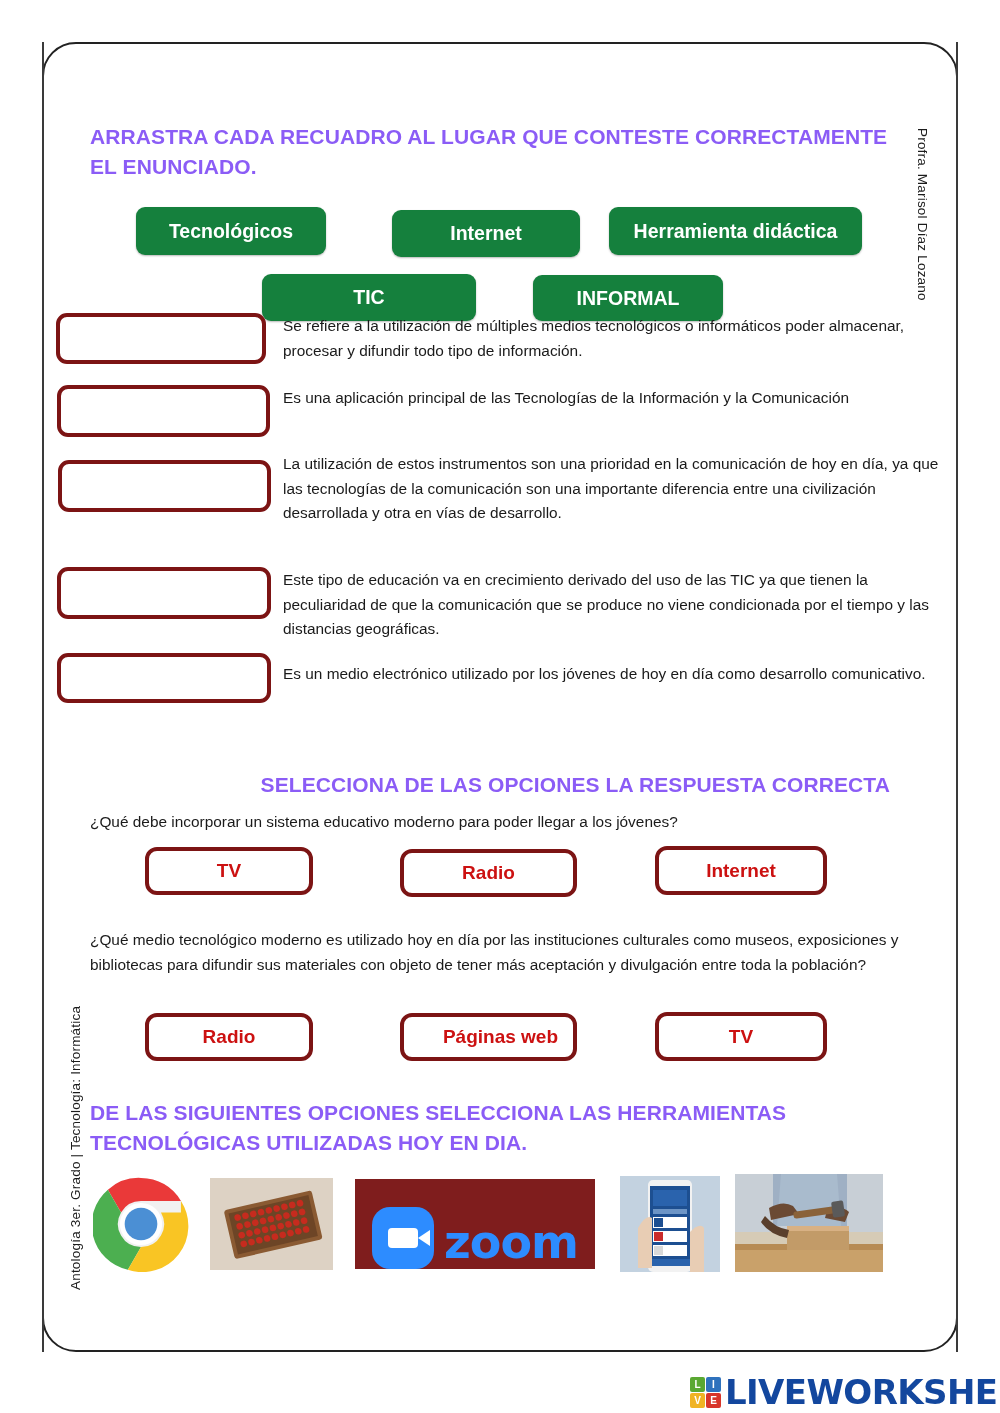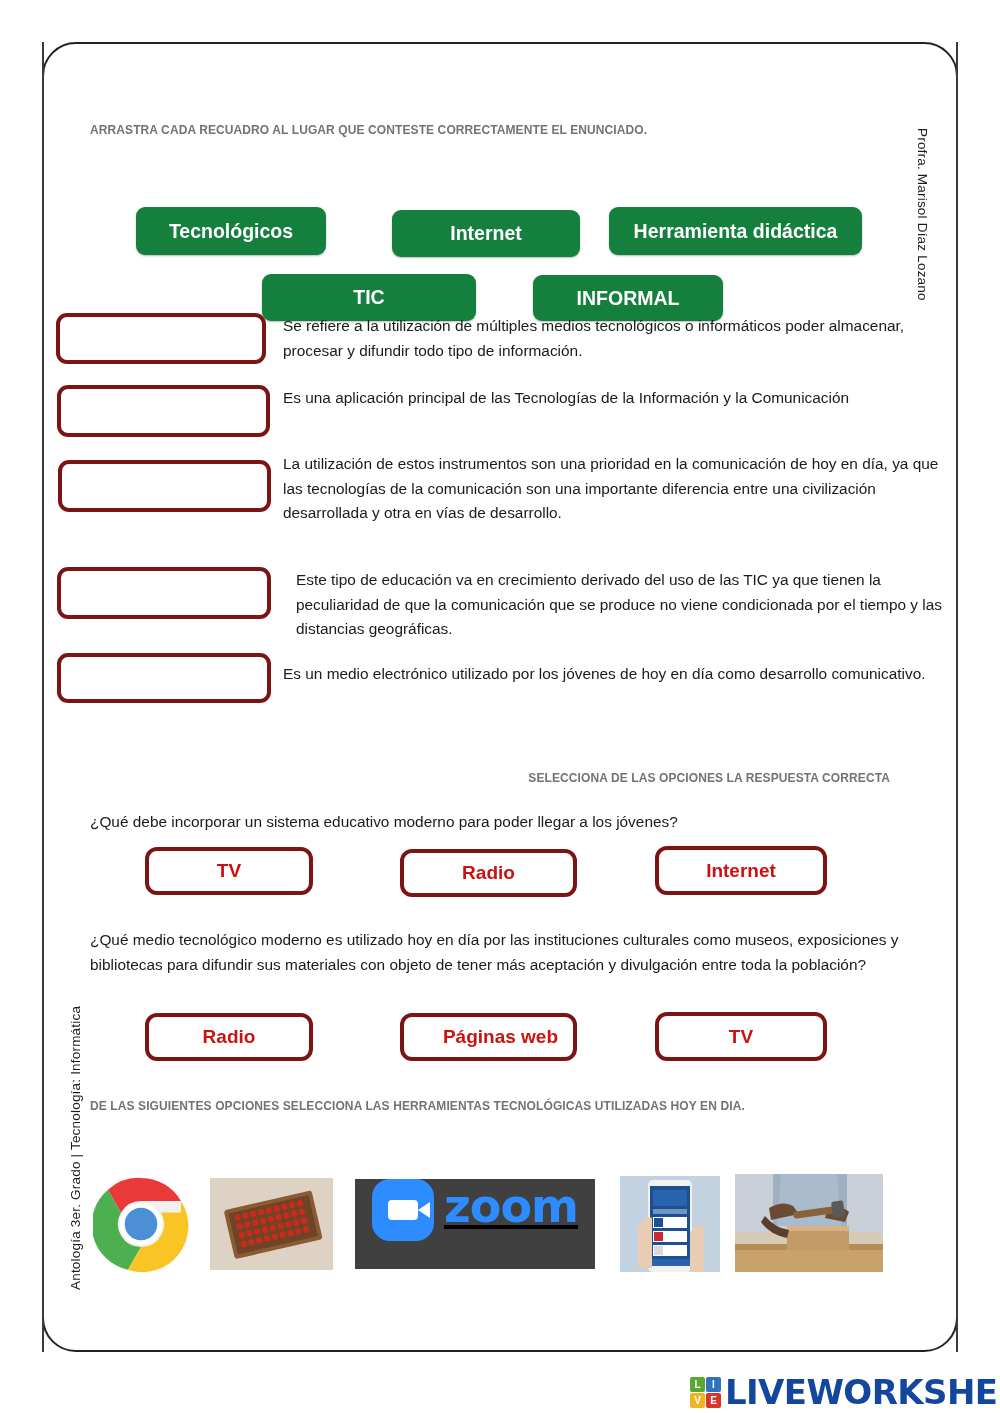--- a/index.html
+++ b/index.html
@@ -62,23 +62,23 @@
   
   #content {
     position: absolute;
     left: 0;
     top: 0;
     width: 1000px;
   }
 
   .h-instruction {
     position: absolute;
-    font-size: 12px;
-    font-weight: bold;
-    color: #737373;
+    font-size: 21px;
+    font-weight: bold;
+    color: #8b5cf6;
     letter-spacing: .1px;
     line-height: 1.42;
   }
 
   
   .chip {
     position: absolute;
     background: #15803d;
     color: #ffffff;
     border-radius: 9px;
@@ -137,26 +137,25 @@
 
   
   .pic {
     position: absolute;
     overflow: hidden;
     cursor: pointer;
     background: #fff;
   }
   
   .zoom-tile {
-    background: #404040;
-    display: flex;
-    align-items: flex-start;
+    background: #7f1d1d;
+    display: flex;
+    align-items: flex-end;
     justify-content: center;
     gap: 10px;
-    text-decoration: underline;
   }
   .zoom-cam {
     width: 62px; height: 62px;
     background: #2d8cff;
     border-radius: 18px;
     display: flex; align-items: center; justify-content: center;
   }
   .zoom-cam-inner {
     position: relative;
     width: 30px; height: 20px;
@@ -246,21 +245,21 @@
 
   <div class="dropbox" style="left:56px; top:313px; width:210px; height:51px;"></div>
   <div class="dropbox" style="left:57px; top:385px; width:213px; height:52px;"></div>
   <div class="dropbox" style="left:58px; top:460px; width:213px; height:52px;"></div>
   <div class="dropbox" style="left:57px; top:567px; width:214px; height:52px;"></div>
   <div class="dropbox" style="left:57px; top:653px; width:214px; height:50px;"></div>
 
   <div class="statement" style="left:283px; top:314px; width:655px;">Se refiere a la utilización de múltiples medios tecnológicos o informáticos poder almacenar, procesar y difundir todo tipo de información.</div>
   <div class="statement" style="left:283px; top:386px; width:600px;">Es una aplicación principal de las Tecnologías de la Información y la Comunicación</div>
   <div class="statement" style="left:283px; top:452px; width:665px;">La utilización de estos instrumentos son una prioridad en la comunicación de hoy en día, ya que las tecnologías de la comunicación son una importante diferencia entre una civilización desarrollada y otra en vías de desarrollo.</div>
-  <div class="statement" style="left:283px; top:568px; width:672px;margin-left:13px;">Este tipo de educación va en crecimiento derivado del uso de las TIC ya que tienen la peculiaridad de que la comunicación que se produce no viene condicionada por el tiempo y las distancias geográficas.</div>
+  <div class="statement" style="left:283px; top:568px; width:672px;">Este tipo de educación va en crecimiento derivado del uso de las TIC ya que tienen la peculiaridad de que la comunicación que se produce no viene condicionada por el tiempo y las distancias geográficas.</div>
   <div class="statement" style="left:283px; top:662px; width:660px;">Es un medio electrónico utilizado por los jóvenes de hoy en día como desarrollo comunicativo.</div>
 
   <div class="h-instruction" style="left:90px; top:770px; width:800px;text-align:right;">SELECCIONA DE LAS OPCIONES LA RESPUESTA CORRECTA</div>
 
   <div class="mc-question" style="left:90px; top:810px; width:820px;">¿Qué debe incorporar un sistema educativo moderno para poder llegar a los jóvenes?</div>
 
   <div class="mc-option" style="left:145px; top:847px; width:168px; height:48px;">TV</div>
   <div class="mc-option" style="left:400px; top:849px; width:177px; height:48px;">Radio</div>
   <div class="mc-option" style="left:655px; top:846px; width:172px; height:49px;">Internet</div>
 

